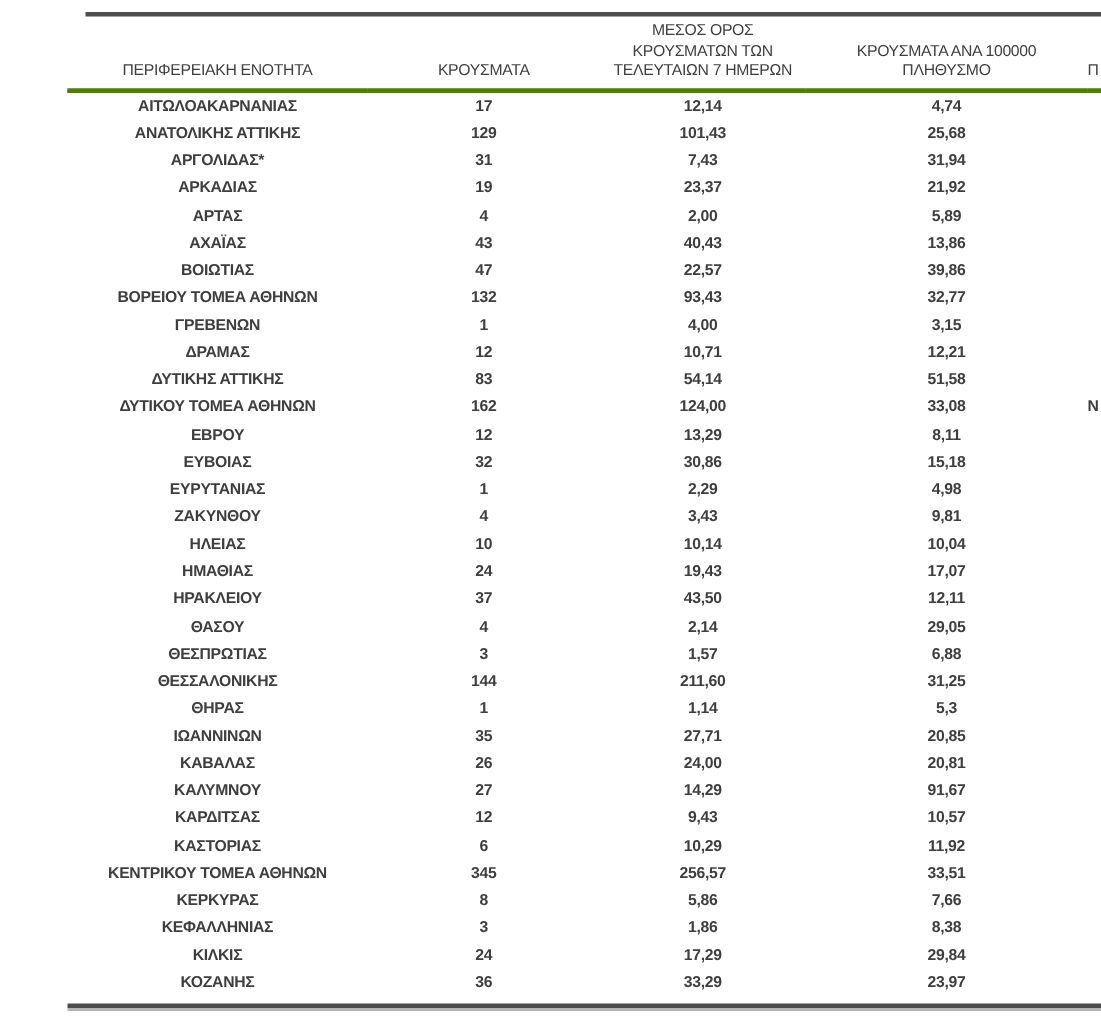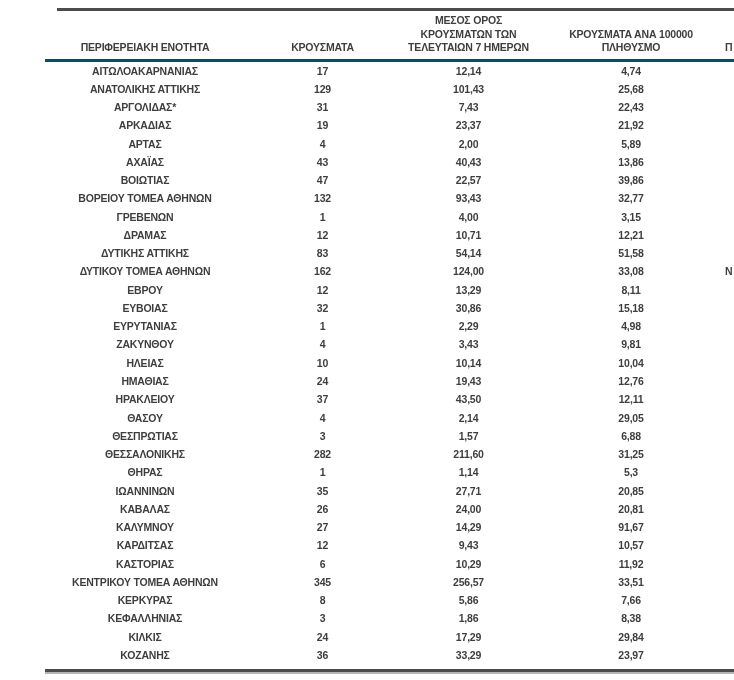--- a/index.html
+++ b/index.html
@@ -25,25 +25,25 @@
   col.c-region  { width: 200px; }
   col.c-cases   { width: 155px; }
   col.c-avg7    { width: 137px; }
   col.c-per100k { width: 188px; }
   col.c-note    { width: 120px; }
 
   thead tr { height: 48px; }
   thead th {
     vertical-align: bottom;
     padding: 0 0 4px 0;
-    font-size: 10.5px; font-weight: 700;
+    font-size: 10.5px; font-weight: 400;
     line-height: 13.5px;
     letter-spacing: -0.2px;
     text-align: center;
-    border-bottom: 3px solid #0c4a6e;
+    border-bottom: 3px solid #4d7c0f;
     white-space: nowrap;
   }
   thead th.col-note { text-align: left; }
 
   tbody td {
     height: 18.27px;
     padding: 0;
     font-size: 10.5px; font-weight: 700;
     letter-spacing: -0.2px;
     line-height: 18.27px;
@@ -108,21 +108,21 @@
           <td class="col-region">ΑΝΑΤΟΛΙΚΗΣ ΑΤΤΙΚΗΣ</td>
           <td class="col-cases">129</td>
           <td class="col-avg7">101,43</td>
           <td class="col-per100k">25,68</td>
           <td class="col-note"></td>
         </tr>
         <tr>
           <td class="col-region">ΑΡΓΟΛΙΔΑΣ*</td>
           <td class="col-cases">31</td>
           <td class="col-avg7">7,43</td>
-          <td class="col-per100k">22,43</td>
+          <td class="col-per100k">31,94</td>
           <td class="col-note"></td>
         </tr>
         <tr>
           <td class="col-region">ΑΡΚΑΔΙΑΣ</td>
           <td class="col-cases">19</td>
           <td class="col-avg7">23,37</td>
           <td class="col-per100k">21,92</td>
           <td class="col-note"></td>
         </tr>
         <tr>
@@ -213,21 +213,21 @@
           <td class="col-region">ΗΛΕΙΑΣ</td>
           <td class="col-cases">10</td>
           <td class="col-avg7">10,14</td>
           <td class="col-per100k">10,04</td>
           <td class="col-note"></td>
         </tr>
         <tr>
           <td class="col-region">ΗΜΑΘΙΑΣ</td>
           <td class="col-cases">24</td>
           <td class="col-avg7">19,43</td>
-          <td class="col-per100k">12,76</td>
+          <td class="col-per100k">17,07</td>
           <td class="col-note"></td>
         </tr>
         <tr>
           <td class="col-region">ΗΡΑΚΛΕΙΟΥ</td>
           <td class="col-cases">37</td>
           <td class="col-avg7">43,50</td>
           <td class="col-per100k">12,11</td>
           <td class="col-note"></td>
         </tr>
         <tr>
@@ -239,21 +239,21 @@
         </tr>
         <tr>
           <td class="col-region">ΘΕΣΠΡΩΤΙΑΣ</td>
           <td class="col-cases">3</td>
           <td class="col-avg7">1,57</td>
           <td class="col-per100k">6,88</td>
           <td class="col-note"></td>
         </tr>
         <tr>
           <td class="col-region">ΘΕΣΣΑΛΟΝΙΚΗΣ</td>
-          <td class="col-cases">282</td>
+          <td class="col-cases">144</td>
           <td class="col-avg7">211,60</td>
           <td class="col-per100k">31,25</td>
           <td class="col-note"></td>
         </tr>
         <tr>
           <td class="col-region">ΘΗΡΑΣ</td>
           <td class="col-cases">1</td>
           <td class="col-avg7">1,14</td>
           <td class="col-per100k">5,3</td>
           <td class="col-note"></td>

